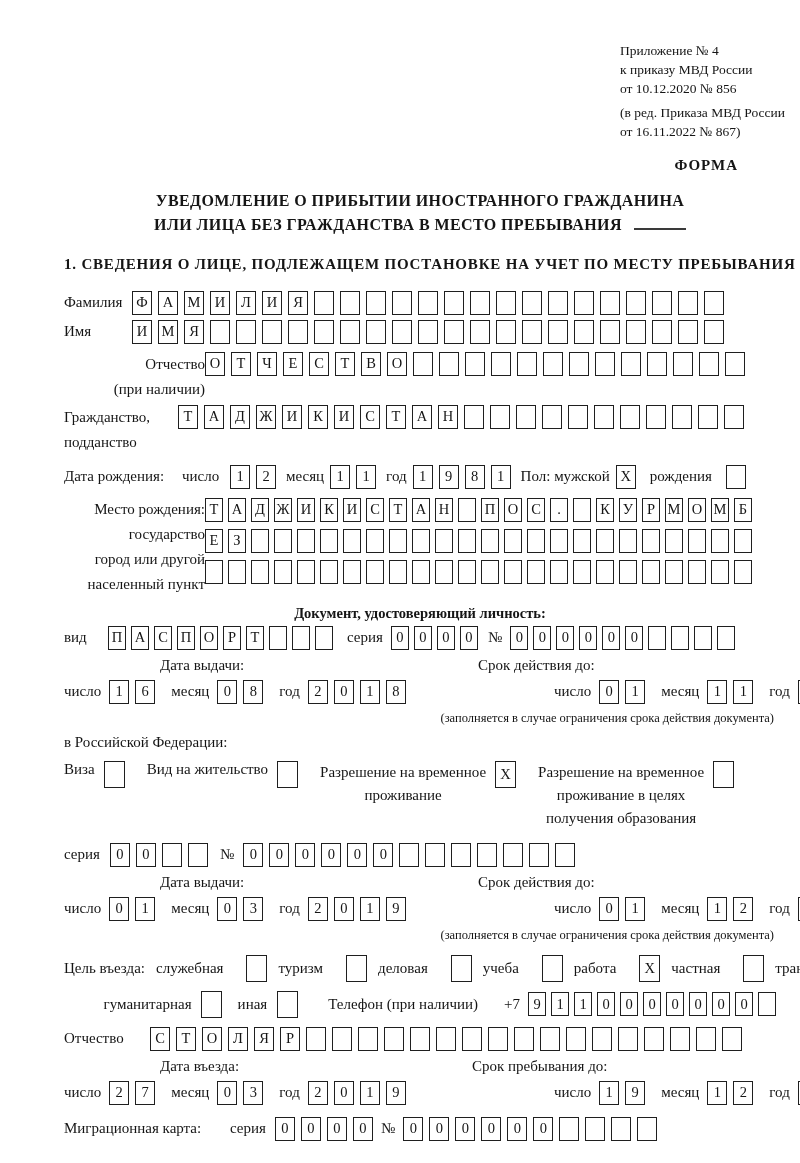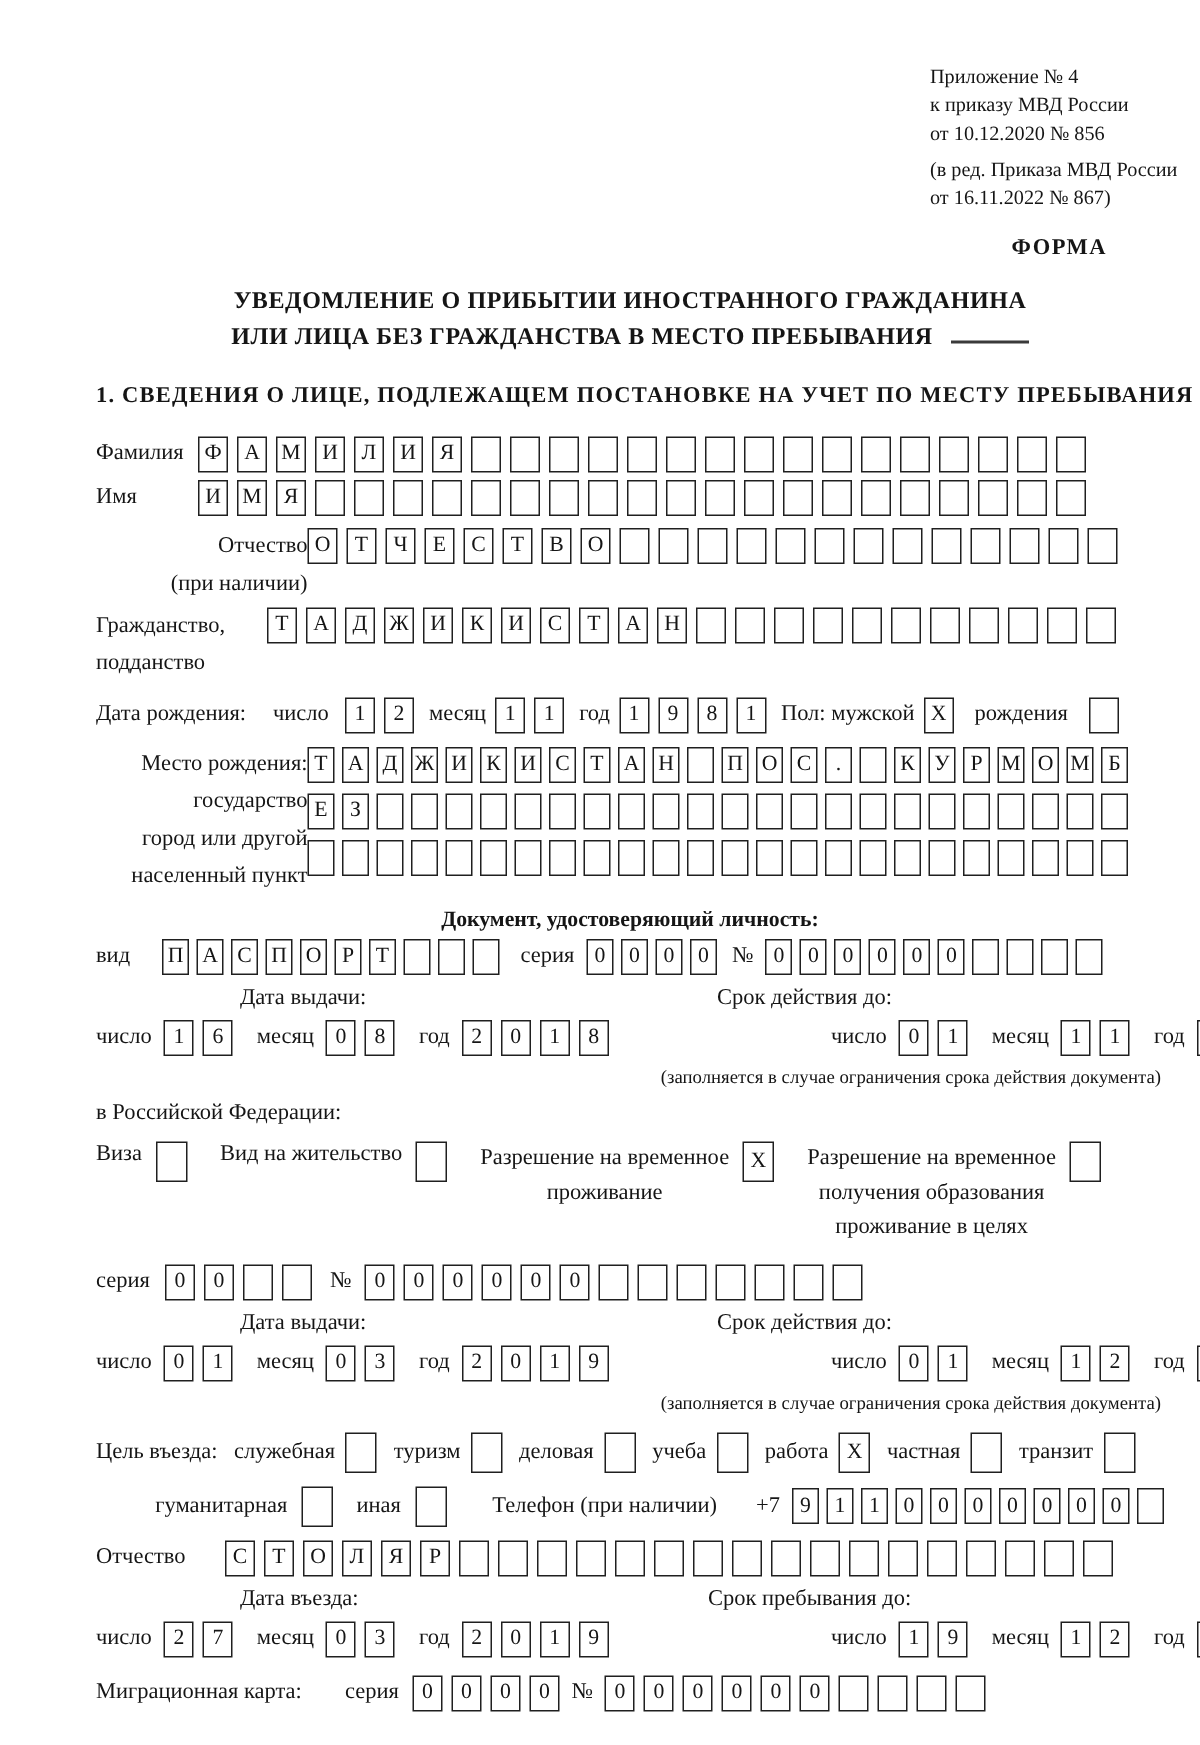--- a/index.html
+++ b/index.html
@@ -66,21 +66,21 @@
   .para2 { margin-top:8px; }
 
   .opts-row { display:flex; align-items:flex-start; margin-top:10px; }
   .opts-row .cell { margin-left:9px; }
   .opt-stack { display:flex; flex-direction:column; text-align:center; line-height:1.55; }
   .opt-sp { margin-left:22px; }
 
   .pair { display:flex; align-items:center; }
   .pair .cell { margin-left:7px; }
   .purpose-row { display:flex; align-items:center; margin-top:12px; }
-  .purpose-row .pair { margin-left:11px; }
+  .purpose-row .pair { margin-left:11px;gap:16px; }
   .purpose-row .pair:first-of-type { margin-left:8px; }
 
   .phone-row { display:flex; align-items:center; margin-top:9px; }
   .phone-row .indent { width:66px; }
 </style>
 </head>
 <body>
 
 <div class="page">
 
@@ -421,22 +421,22 @@
     <span class="cell cb"></span>
     <span class="lbl opt-sp">Вид на жительство</span>
     <span class="cell cb"></span>
     <span class="opt-stack opt-sp">
       <span>Разрешение на временное</span>
       <span>проживание</span>
     </span>
     <span class="cell cb">X</span>
     <span class="opt-stack opt-sp">
       <span>Разрешение на временное</span>
+      <span>проживание в целях</span>
       <span>получения образования</span>
-      <span>проживание в целях</span>
     </span>
     <span class="cell cb"></span>
   </div>
 
   <div class="row" style="margin-top:12px">
     <span class="lbl">серия</span>
     <span class="cells" style="margin-left:10px">
         <span class="cell">0</span>
         <span class="cell">0</span>
         <span class="cell"></span>

